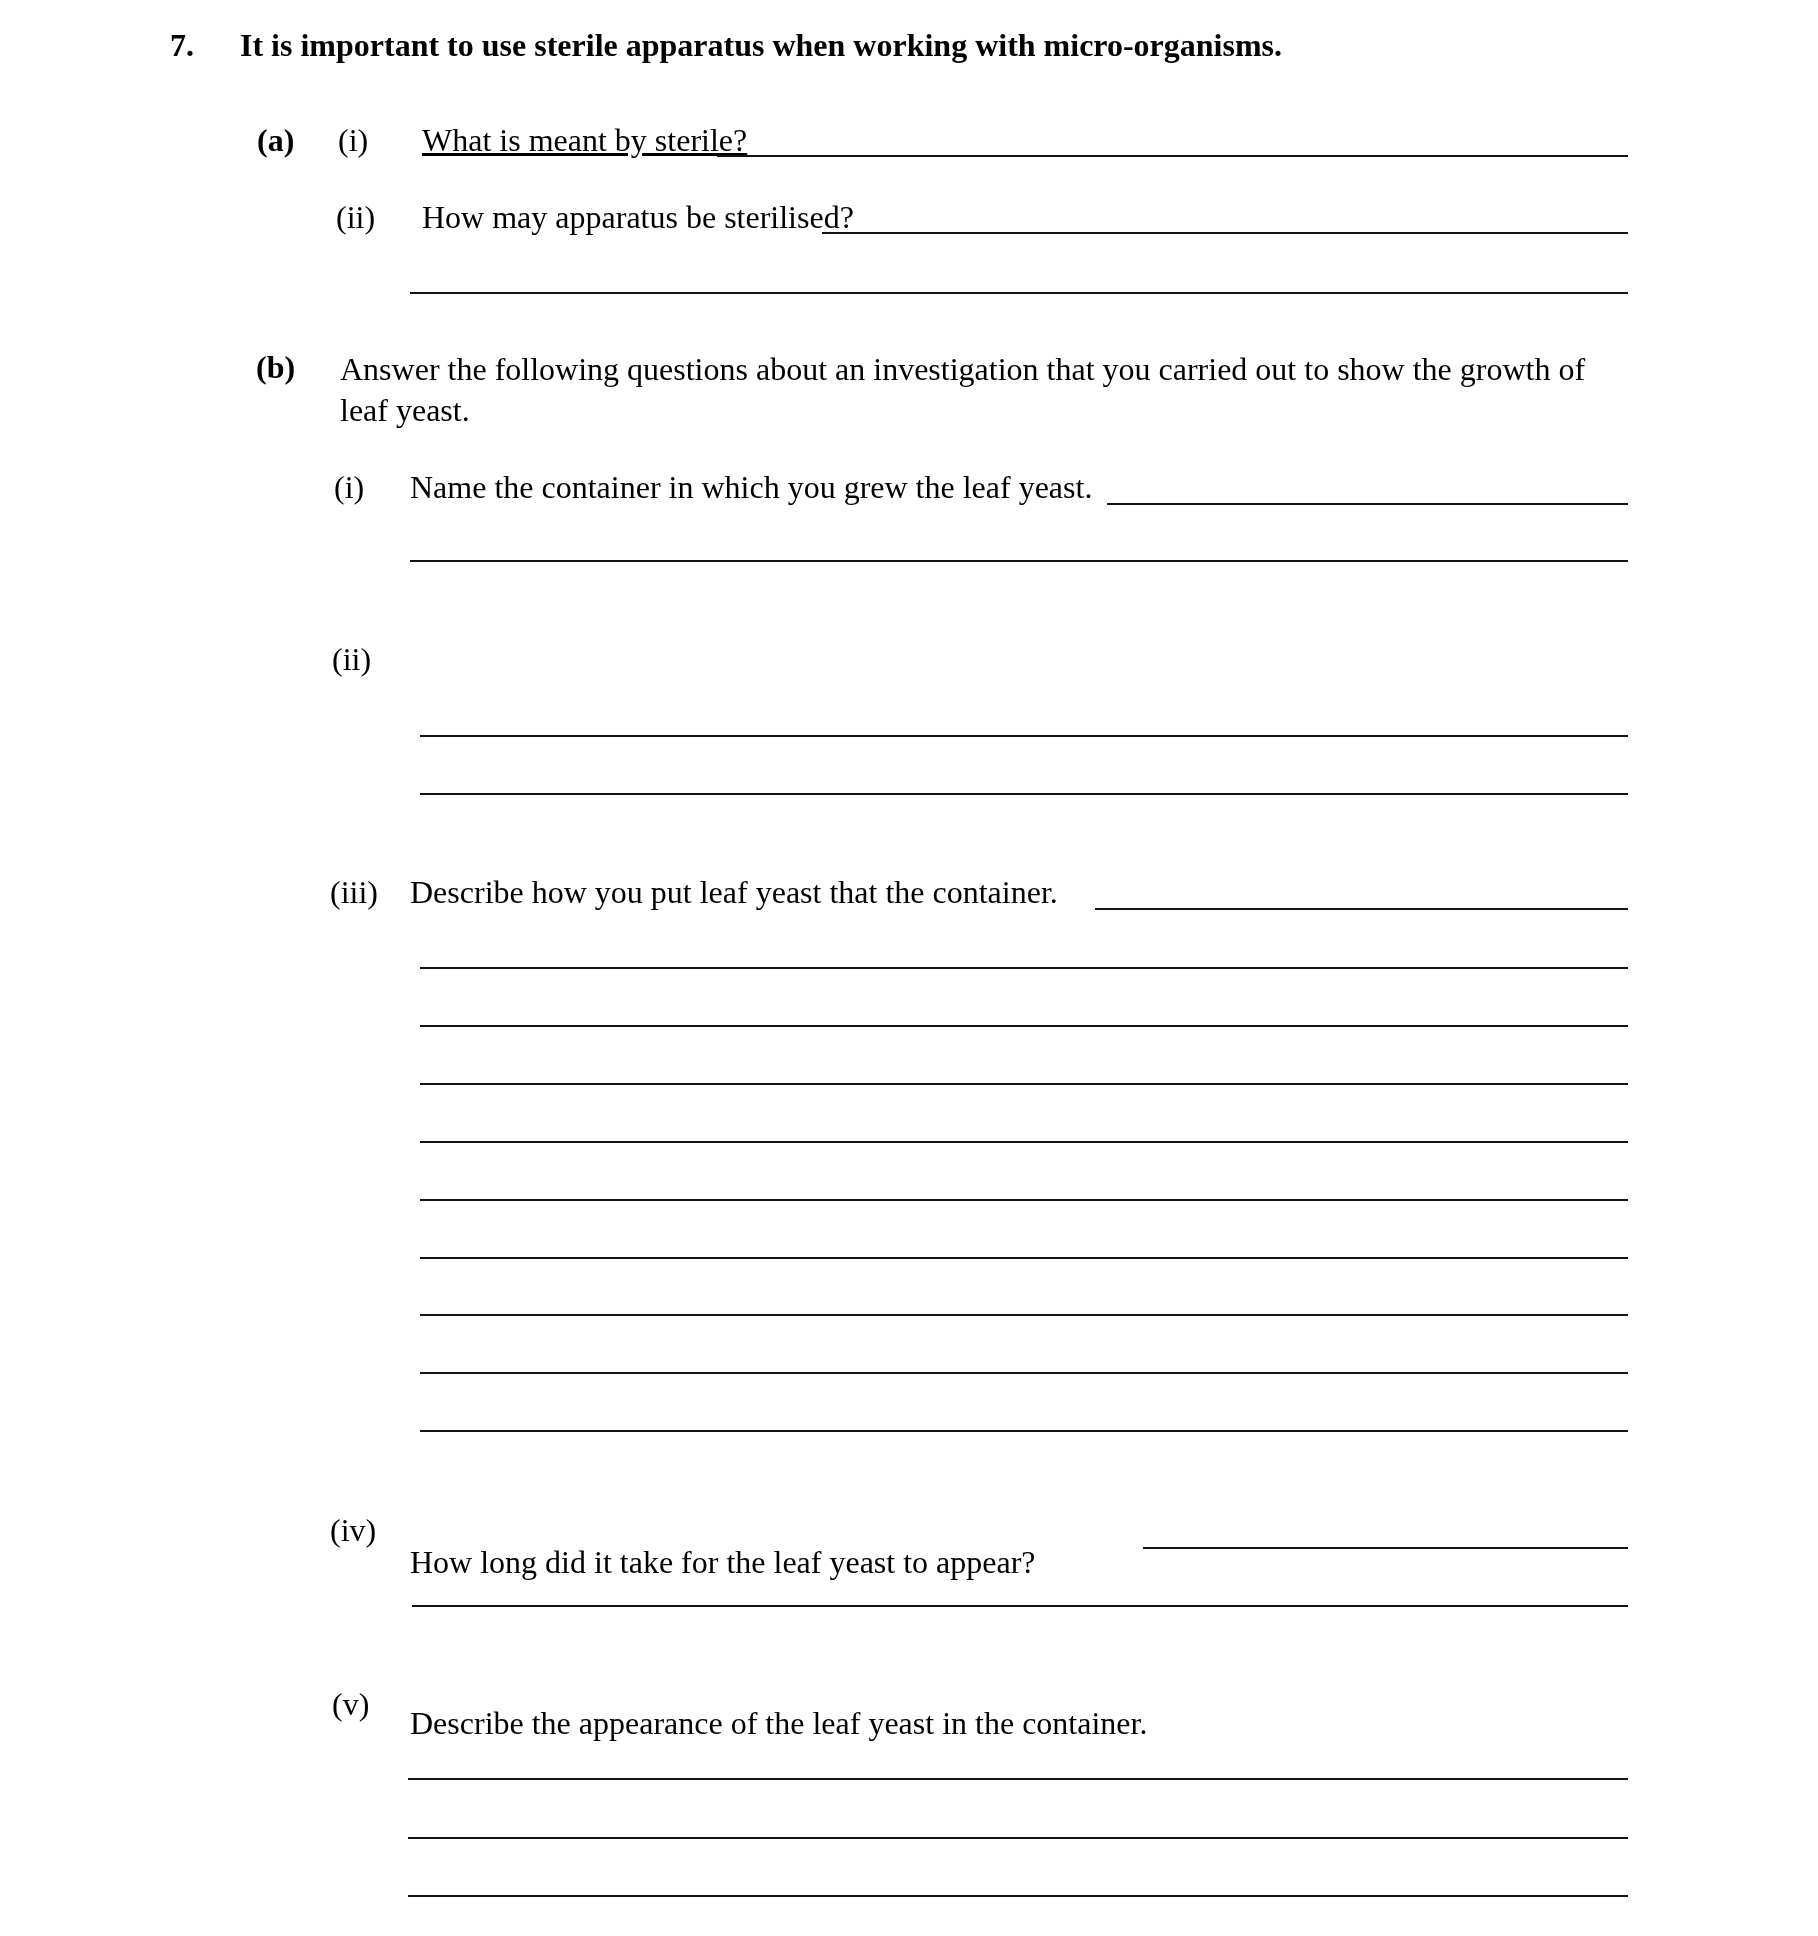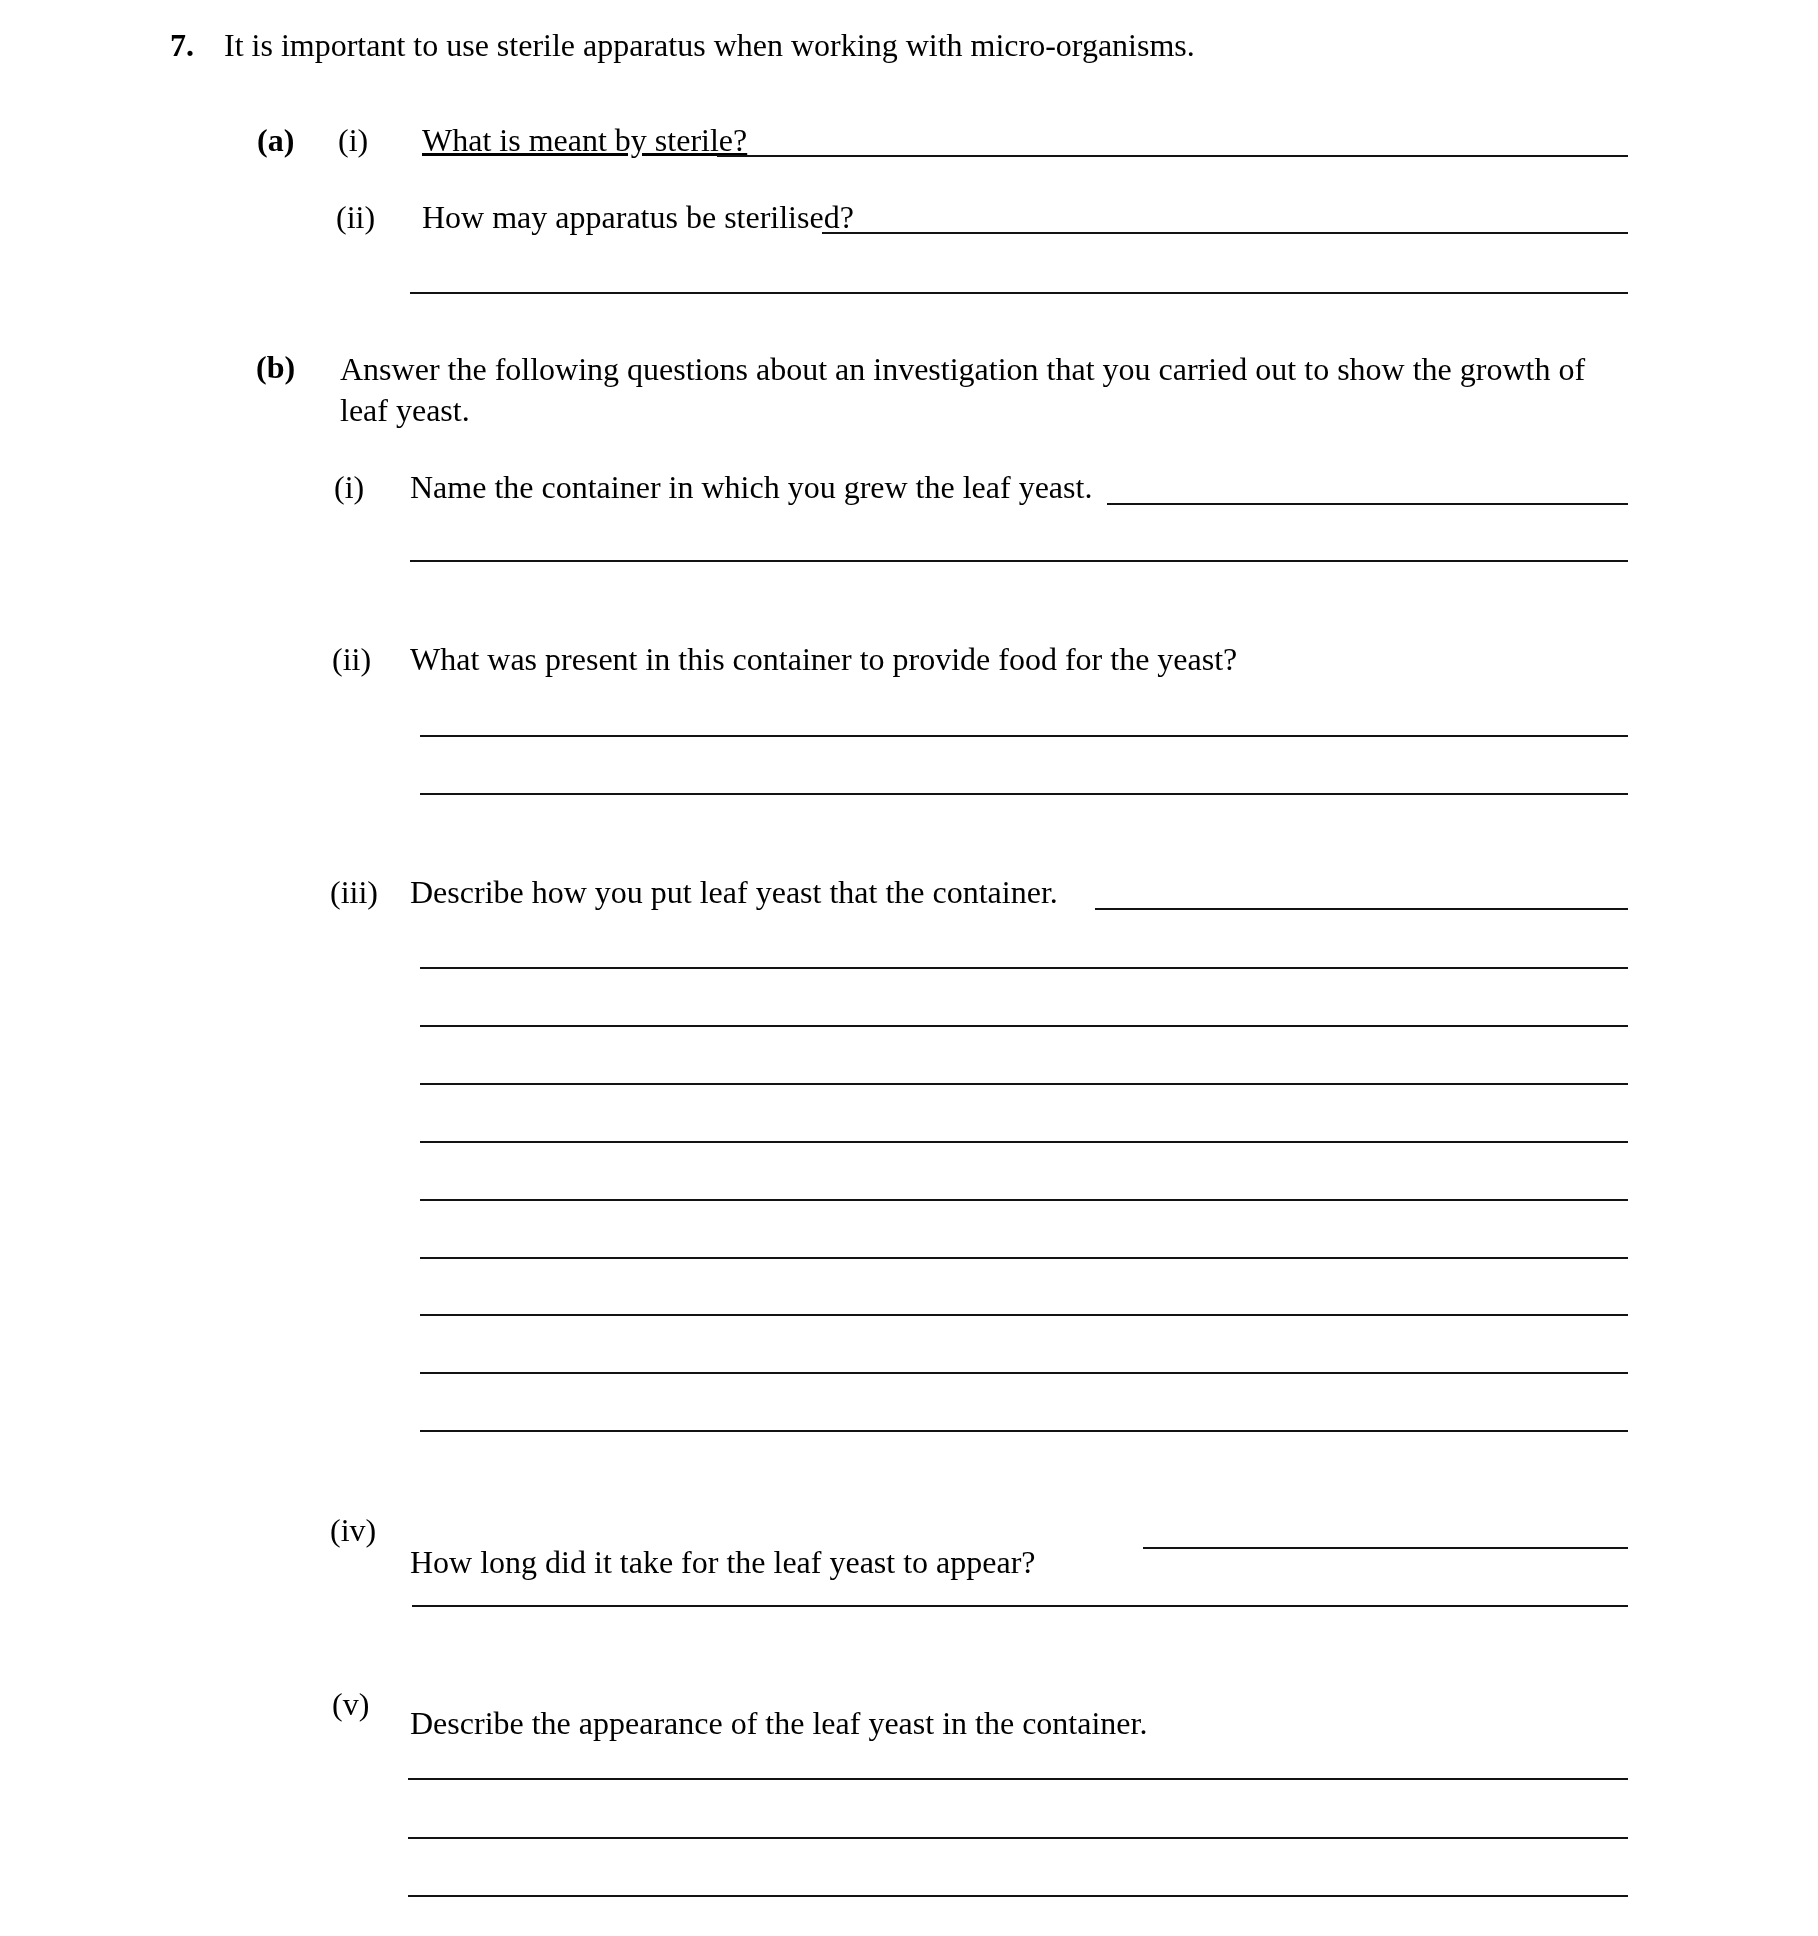--- a/index.html
+++ b/index.html
@@ -34,21 +34,21 @@
     height: 0;
     border-top: 2px solid #131313;
   }
 </style>
 </head>
 <body>
 
 <div class="page">
 
   <div class="t b" style="left:170px; top:27px;">7.</div>
-  <div class="t" style="left:224px; top:27px;">It is important to use sterile apparatus when working with micro-organisms.</div>
+  <div class="t" style="left:240px; top:27px;font-weight:bold;">It is important to use sterile apparatus when working with micro-organisms.</div>
 
   <div class="t b" style="left:257px; top:122px;">(a)</div>
 
   <div class="t" style="left:338px; top:122px;">(i)</div>
   <div class="t" style="left:422px; top:122px;text-decoration:underline;">What is meant by sterile?</div>
   <div class="line" style="left:717px; top:155px; width:911px;"></div>
 
   <div class="t" style="left:336px; top:199px;">(ii)</div>
   <div class="t" style="left:422px; top:199px;">How may apparatus be sterilised?</div>
   <div class="line" style="left:822px; top:232px; width:806px;"></div>
@@ -57,21 +57,20 @@
   <div class="t b" style="left:256px; top:349px;">(b)</div>
   <div class="para" style="left:340px; top:349px;">Answer the following questions about an investigation that you carried out to show the growth of
 leaf yeast.</div>
 
   <div class="t" style="left:334px; top:469px;">(i)</div>
   <div class="t" style="left:410px; top:469px;">Name the container in which you grew the leaf yeast.</div>
   <div class="line" style="left:1107px; top:503px; width:521px;"></div>
   <div class="line" style="left:410px; top:560px; width:1218px;"></div>
 
   <div class="t" style="left:332px; top:641px;">(ii)</div>
-  <div class="t" style="left:410px; top:641px;">What was present in this container to provide food for the yeast?</div>
   <div class="line" style="left:420px; top:735px; width:1208px;"></div>
   <div class="line" style="left:420px; top:793px; width:1208px;"></div>
 
   <div class="t" style="left:330px; top:874px;">(iii)</div>
   <div class="t" style="left:410px; top:874px;">Describe how you put leaf yeast that the container.</div>
   <div class="line" style="left:1095px; top:908px; width:533px;"></div>
   <div class="line" style="left:420px; top:967px;  width:1208px;"></div>
   <div class="line" style="left:420px; top:1025px; width:1208px;"></div>
   <div class="line" style="left:420px; top:1083px; width:1208px;"></div>
   <div class="line" style="left:420px; top:1141px; width:1208px;"></div>

